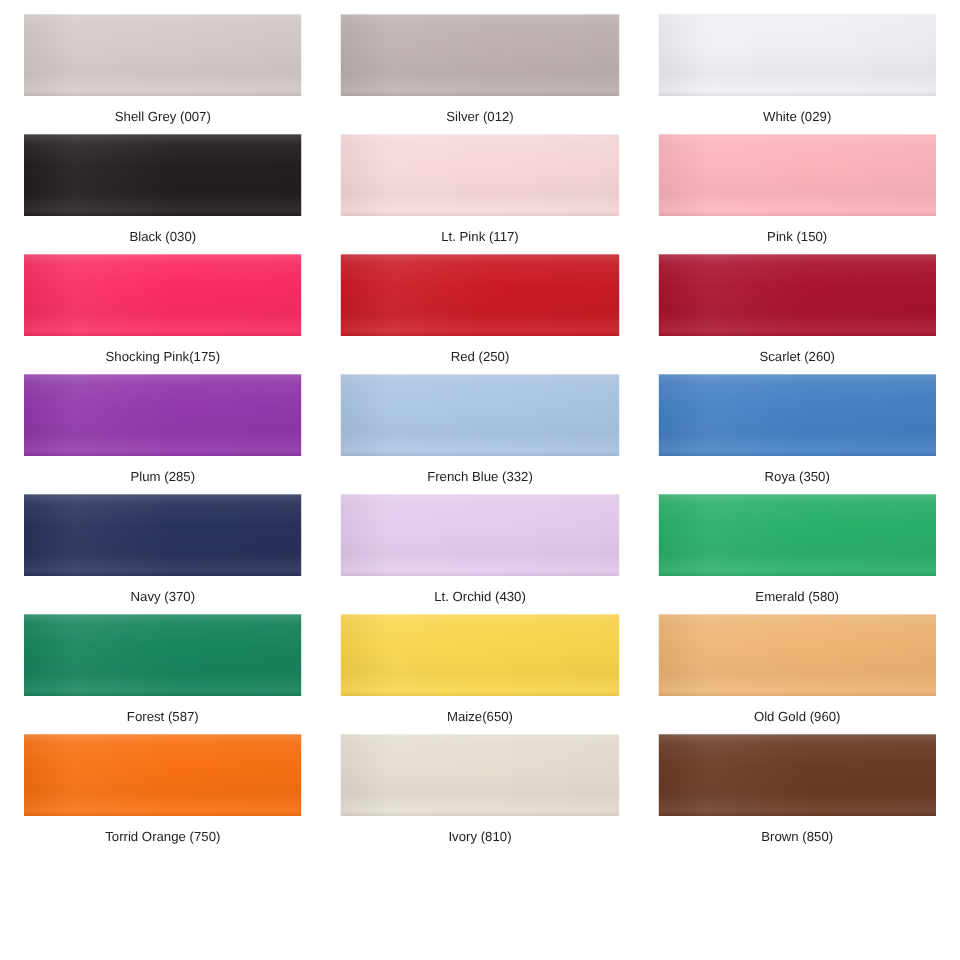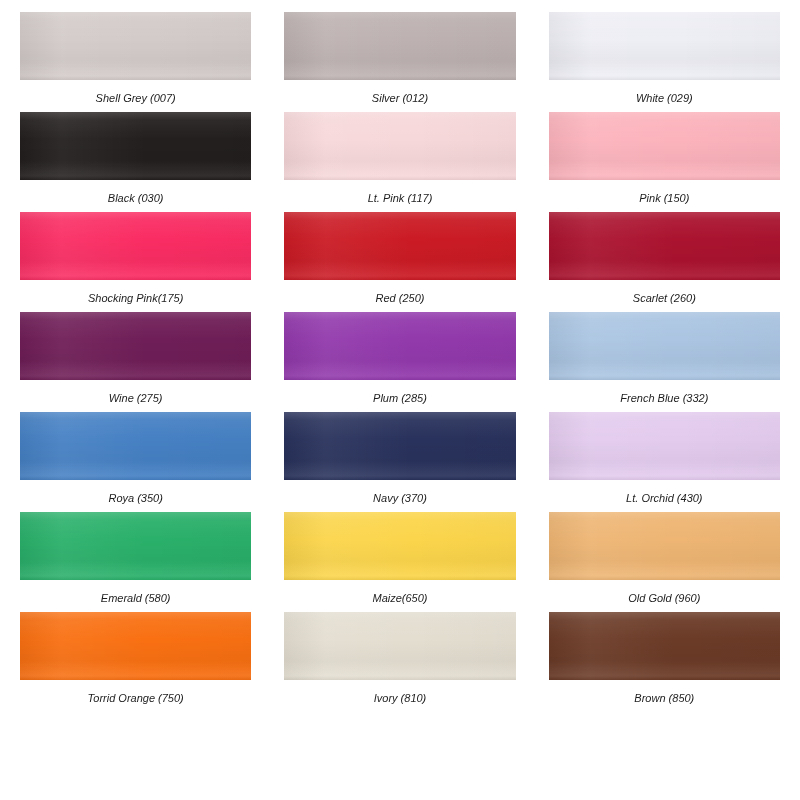--- a/index.html
+++ b/index.html
@@ -56,21 +56,20 @@
         rgba(0,0,0,0.02) 100%);
     pointer-events: none;
   }
   .swatch-label {
     margin-top: 12px;
     font-size: 11px;
     line-height: 13px;
     color: #1d1d1d;
     text-align: center;
     white-space: nowrap;
-    font-style: italic;
   }
 </style>
 </head>
 <body>
 
 <div id="swatch-chart">
     <div class="swatch-cell">
       <div class="swatch-chip" style="background-color: rgb(211, 203, 201);"></div>
       <div class="swatch-label">Shell Grey (007)</div>
     </div>
@@ -100,24 +99,20 @@
     </div>
     <div class="swatch-cell">
       <div class="swatch-chip" style="background-color: rgb(203, 27, 37);"></div>
       <div class="swatch-label">Red (250)</div>
     </div>
     <div class="swatch-cell">
       <div class="swatch-chip" style="background-color: rgb(171, 19, 47);"></div>
       <div class="swatch-label">Scarlet (260)</div>
     </div>
     <div class="swatch-cell">
-      <div class="swatch-chip" style="background-color: rgb(111, 30, 87);"></div>
-      <div class="swatch-label">Wine (275)</div>
-    </div>
-    <div class="swatch-cell">
       <div class="swatch-chip" style="background-color: rgb(146, 57, 172);"></div>
       <div class="swatch-label">Plum (285)</div>
     </div>
     <div class="swatch-cell">
       <div class="swatch-chip" style="background-color: rgb(171, 197, 226);"></div>
       <div class="swatch-label">French Blue (332)</div>
     </div>
     <div class="swatch-cell">
       <div class="swatch-chip" style="background-color: rgb(70, 129, 196);"></div>
       <div class="swatch-label">Roya (350)</div>
@@ -128,20 +123,24 @@
     </div>
     <div class="swatch-cell">
       <div class="swatch-chip" style="background-color: rgb(227, 203, 238);"></div>
       <div class="swatch-label">Lt. Orchid (430)</div>
     </div>
     <div class="swatch-cell">
       <div class="swatch-chip" style="background-color: rgb(42, 176, 106);"></div>
       <div class="swatch-label">Emerald (580)</div>
     </div>
     <div class="swatch-cell">
+      <div class="swatch-chip" style="background-color: rgb(23, 133, 93);"></div>
+      <div class="swatch-label">Forest (587)</div>
+    </div>
+    <div class="swatch-cell">
       <div class="swatch-chip" style="background-color: rgb(251, 213, 75);"></div>
       <div class="swatch-label">Maize(650)</div>
     </div>
     <div class="swatch-cell">
       <div class="swatch-chip" style="background-color: rgb(238, 181, 115);"></div>
       <div class="swatch-label">Old Gold (960)</div>
     </div>
     <div class="swatch-cell">
       <div class="swatch-chip" style="background-color: rgb(249, 112, 18);"></div>
       <div class="swatch-label">Torrid Orange (750)</div>

